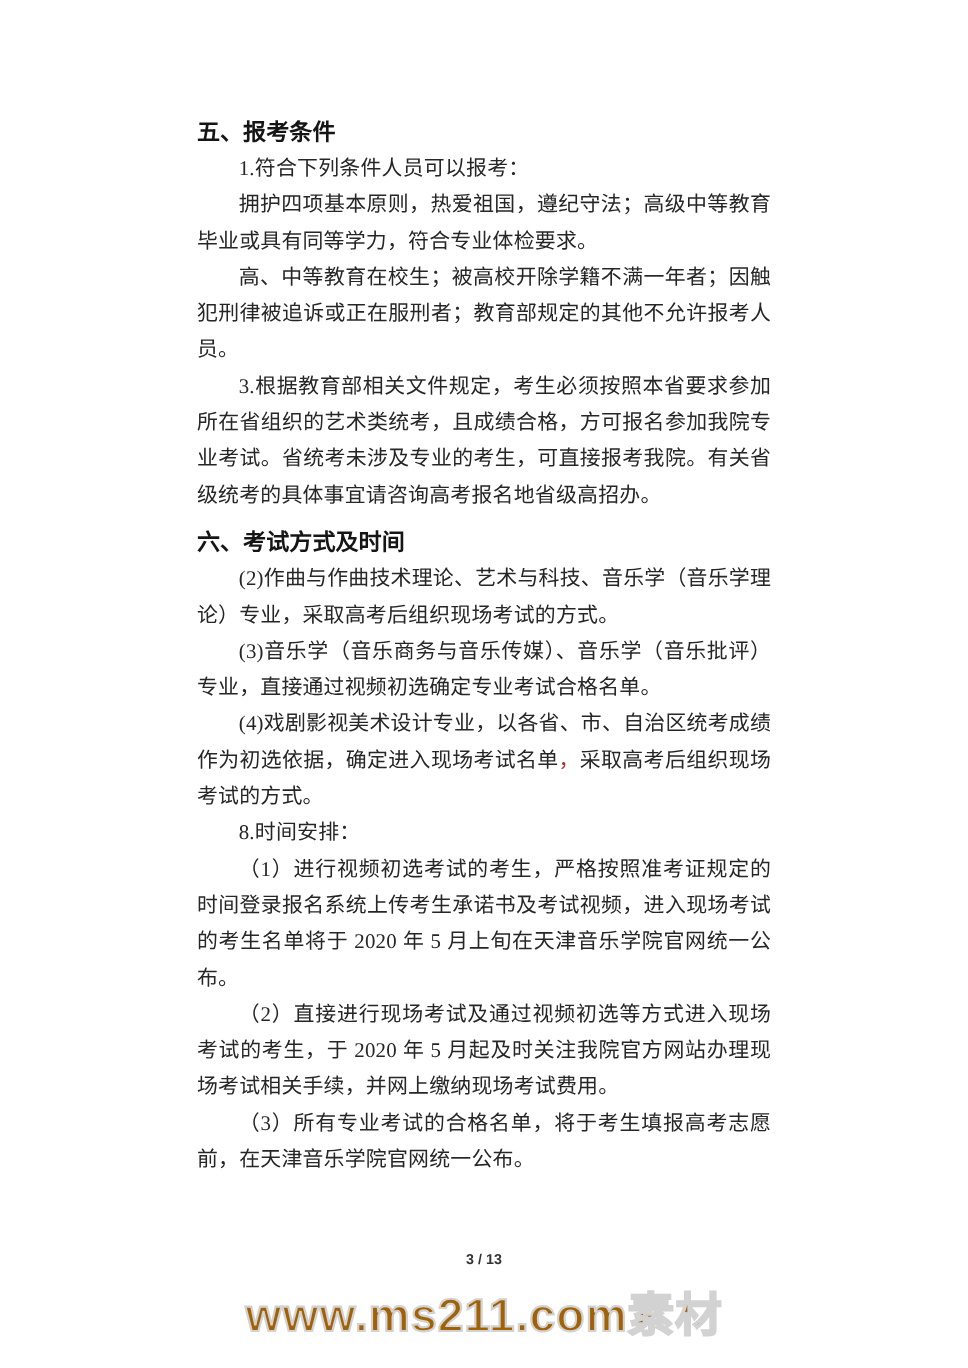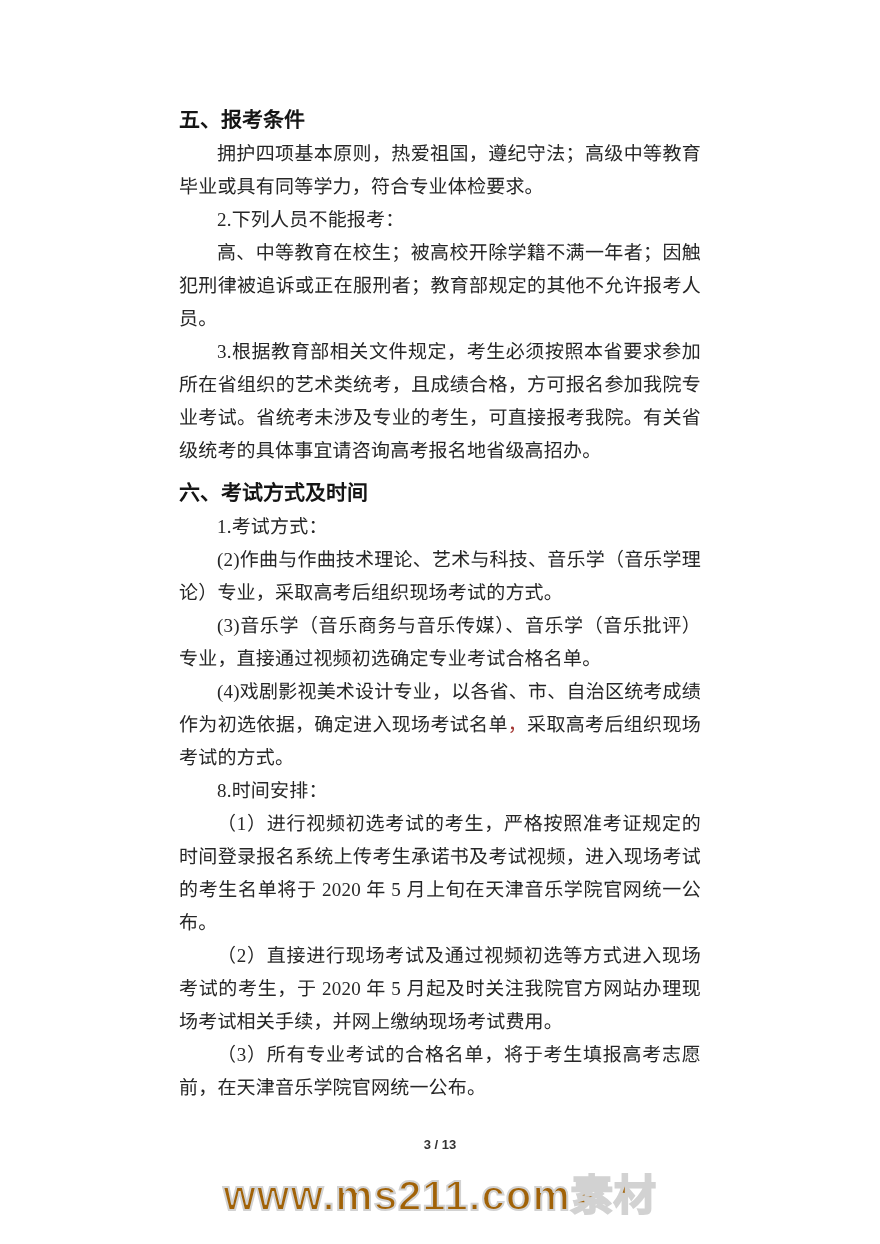--- a/index.html
+++ b/index.html
@@ -68,29 +68,28 @@
     user-select: none;
   }
 </style>
 </head>
 <body>
 
 <div class="page">
 
   <section class="doc-section">
     <h2 class="doc-heading">五、报考条件</h2>
+    <p class="doc-para">1.符合下列条件人员可以报考：</p>
     <p class="doc-para">拥护四项基本原则，热爱祖国，遵纪守法；高级中等教育毕业或具有同等学力，符合专业体检要求。</p>
-    <p class="doc-para">2.下列人员不能报考：</p>
     <p class="doc-para">高、中等教育在校生；被高校开除学籍不满一年者；因触犯刑律被追诉或正在服刑者；教育部规定的其他不允许报考人员。</p>
     <p class="doc-para">3.根据教育部相关文件规定，考生必须按照本省要求参加所在省组织的艺术类统考，且成绩合格，方可报名参加我院专业考试。省统考未涉及专业的考生，可直接报考我院。有关省级统考的具体事宜请咨询高考报名地省级高招办。</p>
   </section>
 
   <section class="doc-section">
     <h2 class="doc-heading">六、考试方式及时间</h2>
-    <p class="doc-para">1.考试方式：</p>
     <p class="doc-para">(2)作曲与作曲技术理论、艺术与科技、音乐学（音乐学理论）专业，采取高考后组织现场考试的方式。</p>
     <p class="doc-para">(3)音乐学（音乐商务与音乐传媒）、音乐学（音乐批评）专业，直接通过视频初选确定专业考试合格名单。</p>
     <p class="doc-para"><span>(4)戏剧影视美术设计专业，以各省、市、自治区统考成绩作为初选依据，确定进入现场考试名单</span><span class="red-punct">，</span><span>采取高考后组织现场考试的方式。</span></p>
     <p class="doc-para">8.时间安排：</p>
     <p class="doc-para">（1）进行视频初选考试的考生，严格按照准考证规定的时间登录报名系统上传考生承诺书及考试视频，进入现场考试的考生名单将于 2020 年 5 月上旬在天津音乐学院官网统一公布。</p>
     <p class="doc-para">（2）直接进行现场考试及通过视频初选等方式进入现场考试的考生，于 2020 年 5 月起及时关注我院官方网站办理现场考试相关手续，并网上缴纳现场考试费用。</p>
     <p class="doc-para">（3）所有专业考试的合格名单，将于考生填报高考志愿前，在天津音乐学院官网统一公布。</p>
   </section>
 
   <div class="page-footer">3 / 13</div>

